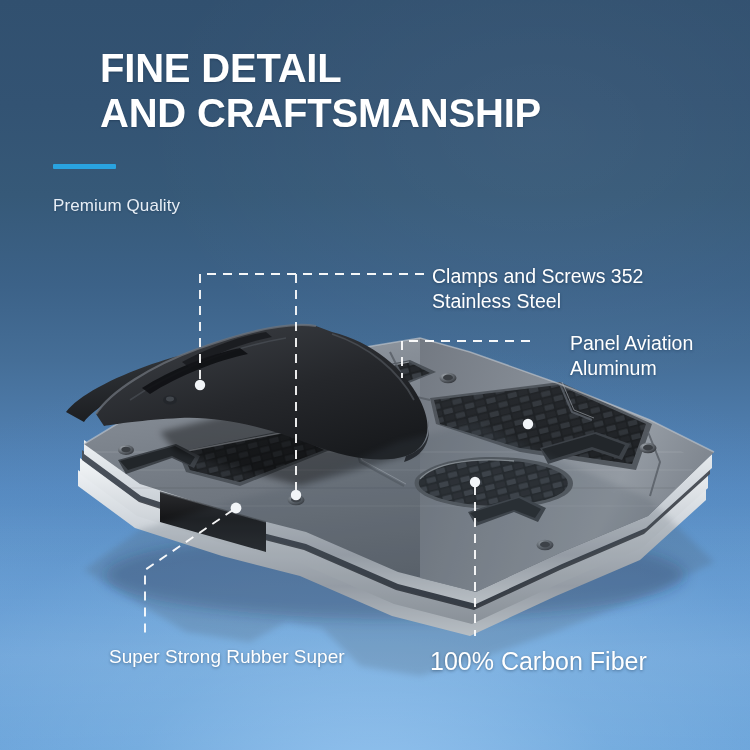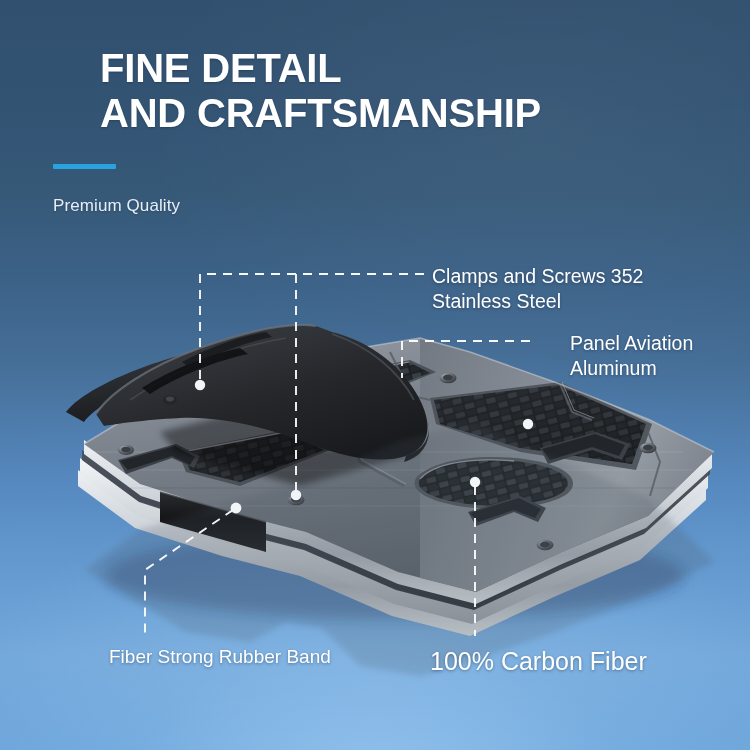--- a/index.html
+++ b/index.html
@@ -364,16 +364,16 @@
 
   <div class="headline">FINE DETAIL
 AND CRAFTSMANSHIP</div>
   <div class="accent-rule"></div>
   <div class="subtitle">Premium Quality</div>
 
   <div class="callout c-clamps">Clamps and Screws 352
 Stainless Steel</div>
   <div class="callout c-panel">Panel Aviation
 Aluminum</div>
-  <div class="callout c-rubber">Fiber Strong Rubber Band</div>
+  <div class="callout c-rubber">Super Strong Rubber Super</div>
   <div class="callout c-carbon">100% Carbon Fiber</div>
 
 </div>
 
 </body></html>

